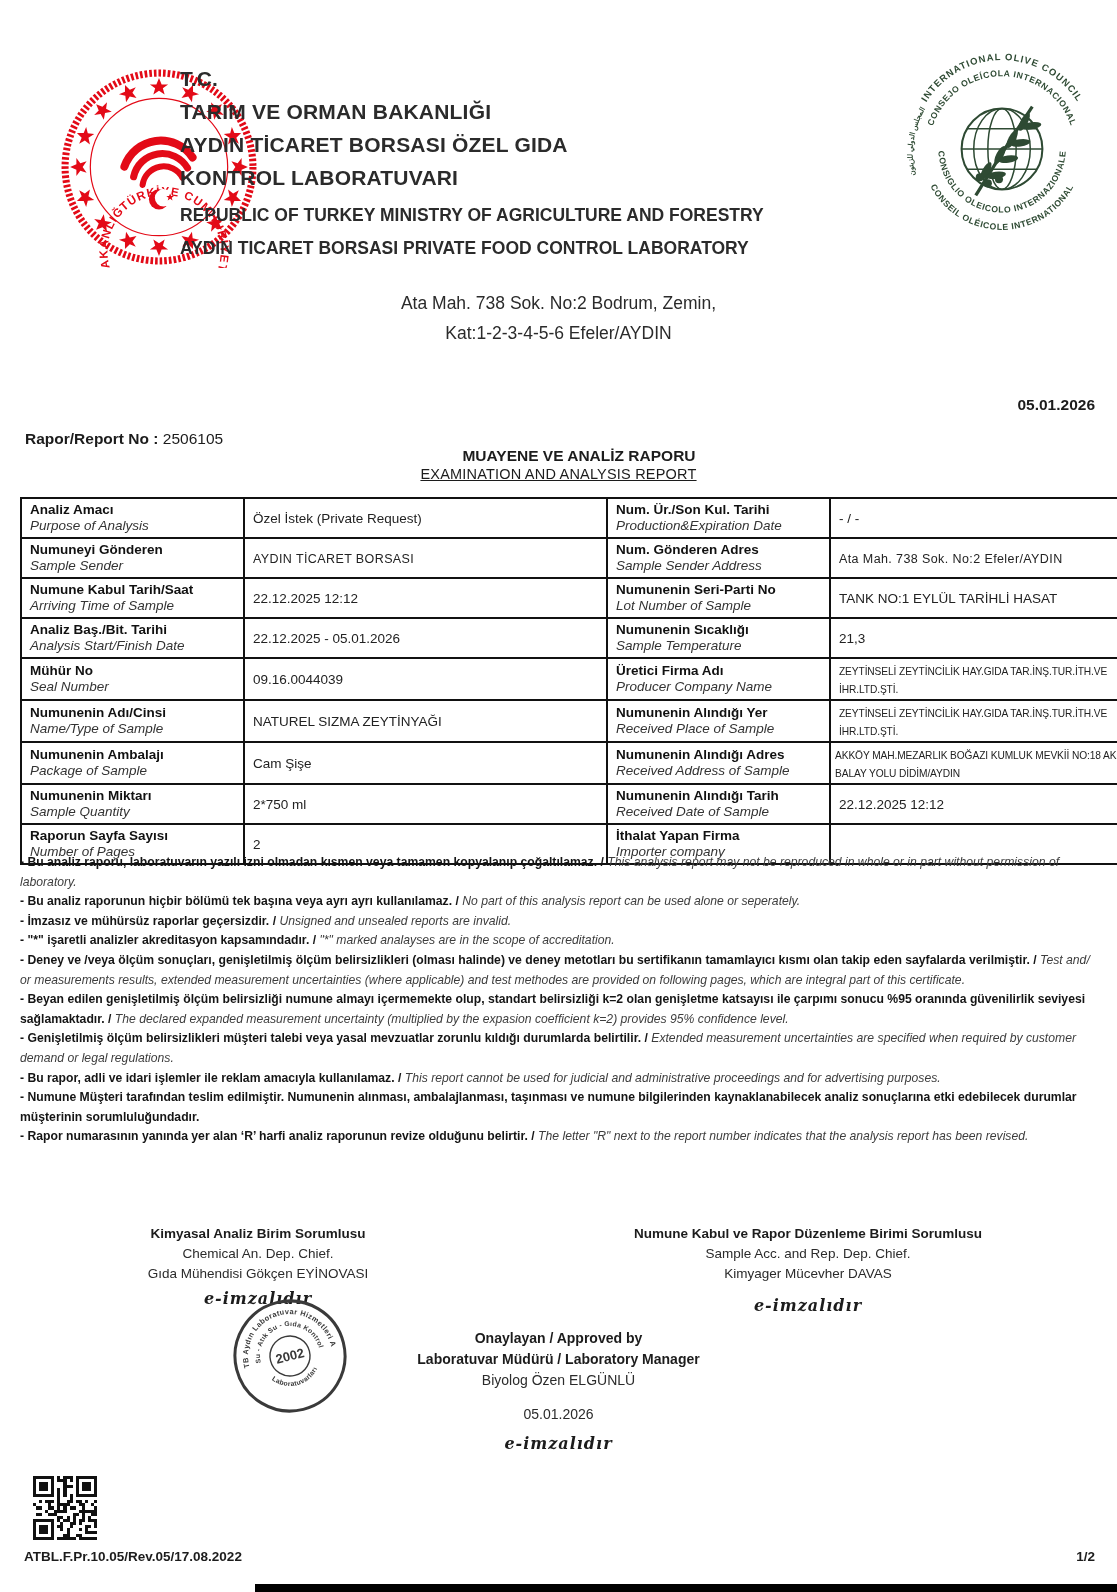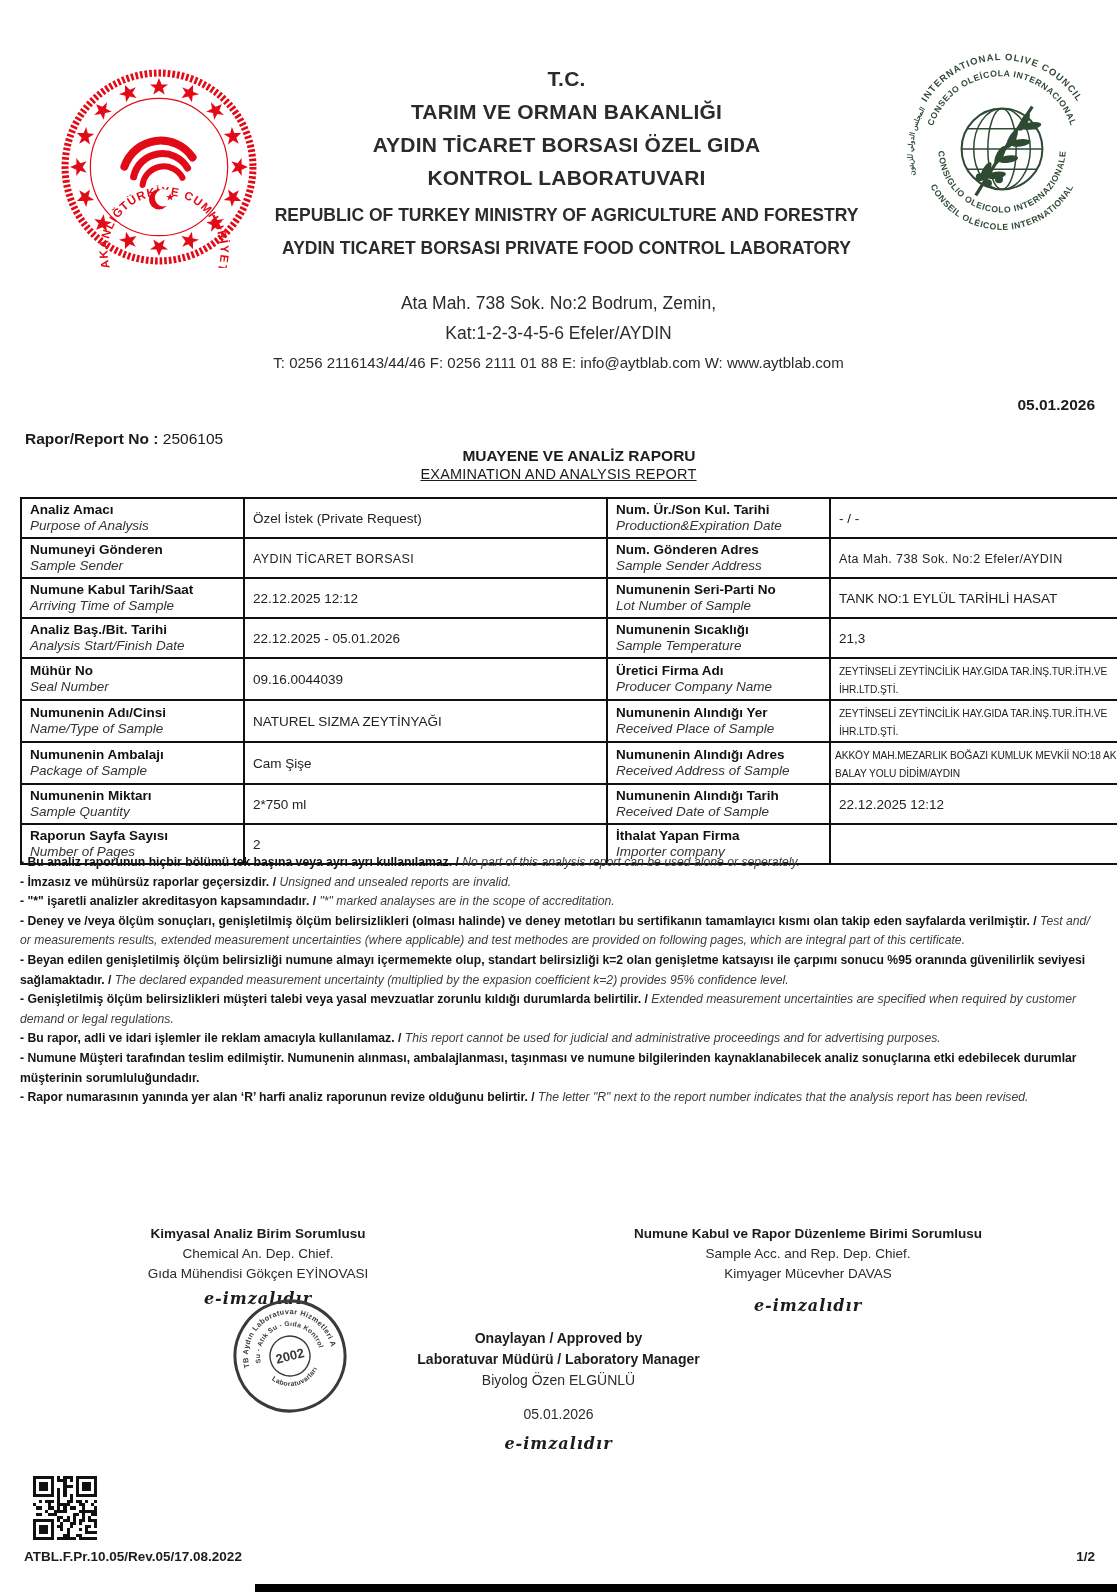--- a/index.html
+++ b/index.html
@@ -2,21 +2,21 @@
 <html><head>
 <meta charset="utf-8">
 <style>
   html,body{margin:0;padding:0;background:#ffffff;}
   .page{position:relative;width:1117px;height:1592px;background:#fff;overflow:hidden;
         font-family:"Liberation Sans",sans-serif;color:#222;}
 
   
   .logo-ministry{position:absolute;left:58px;top:66px;width:202px;height:202px;}
   .logo-ioc{position:absolute;left:903px;top:50px;width:198px;height:198px;}
-  .header-center{position:absolute;left:180px;right:164px;top:62px;text-align:center;}
+  .header-center{position:absolute;left:180px;right:164px;top:62px;}
   .ht1{font-size:21px;font-weight:700;line-height:33px;color:#2b2b2b;letter-spacing:.2px;}
   .ht2{font-size:17.5px;font-weight:700;line-height:31px;color:#2b2b2b;margin-top:6px;}
 
   .address-block{position:absolute;left:0;right:0;top:288px;text-align:center;color:#2b2b2b;}
   .addr{font-size:17.5px;line-height:30px;}
   .contact{font-size:15px;margin-top:6px;}
 
   .doc-date{position:absolute;right:22px;top:396px;font-weight:700;font-size:15.5px;color:#1c1c1c;}
   .report-no{position:absolute;left:25px;top:430px;font-size:15.5px;color:#1c1c1c;}
   .report-no b{font-weight:700;}
@@ -156,21 +156,20 @@
     <div class="ht1">TARIM VE ORMAN BAKANLIĞI</div>
     <div class="ht1">AYDIN TİCARET BORSASI ÖZEL GIDA</div>
     <div class="ht1">KONTROL LABORATUVARI</div>
     <div class="ht2">REPUBLIC OF TURKEY MINISTRY OF AGRICULTURE AND FORESTRY</div>
     <div class="ht2" style="margin-top:2px;">AYDIN TICARET BORSASI PRIVATE FOOD CONTROL LABORATORY</div>
   </div>
 
   <div class="address-block">
     <div class="addr">Ata Mah. 738 Sok. No:2 Bodrum, Zemin,</div>
     <div class="addr">Kat:1-2-3-4-5-6 Efeler/AYDIN</div>
-    <div class="contact">T: 0256 2116143/44/46 F: 0256 2111 01 88 E: info@aytblab.com W: www.aytblab.com</div>
   </div>
 
   <div class="doc-date">05.01.2026</div>
 
   <div class="report-no">
     <b>Rapor/Report No :</b>
     <span>2506105</span>
   </div>
 
   <div class="report-title">
@@ -285,20 +284,21 @@
         <td class="c3">
             <span class="lbl-tr">İthalat Yapan Firma</span>
             <span class="lbl-en">Importer company</span>
           </td>
         <td class="c4"><span class="val"></span></td>
       </tr>
     </tbody>
   </table>
 
   <div class="notes">
+    <p class="note"><span class="tr">- Bu analiz raporu, laboratuvarın yazılı izni olmadan kısmen veya tamamen kopyalanıp çoğaltılamaz. /</span> <span class="en">This analysis report may not be reproduced in whole or in part without permission of laboratory.</span></p>
     <p class="note"><span class="tr">- Bu analiz raporunun hiçbir bölümü tek başına veya ayrı ayrı kullanılamaz. /</span> <span class="en">No part of this analysis report can be used alone or seperately.</span></p>
     <p class="note"><span class="tr">- İmzasız ve mühürsüz raporlar geçersizdir. /</span> <span class="en">Unsigned and unsealed reports are invalid.</span></p>
     <p class="note"><span class="tr">- "*" işaretli analizler akreditasyon kapsamındadır. /</span> <span class="en">"*" marked analayses are in the scope of accreditation.</span></p>
     <p class="note"><span class="tr">- Deney ve /veya ölçüm sonuçları, genişletilmiş ölçüm belirsizlikleri (olması halinde) ve deney metotları bu sertifikanın tamamlayıcı kısmı olan takip eden sayfalarda verilmiştir. /</span> <span class="en">Test and/ or measurements results, extended measurement uncertainties (where applicable) and test methodes are provided on following pages, which are integral part of this certificate.</span></p>
     <p class="note"><span class="tr">- Beyan edilen genişletilmiş ölçüm belirsizliği numune almayı içermemekte olup, standart belirsizliği k=2 olan genişletme katsayısı ile çarpımı sonucu %95 oranında güvenilirlik seviyesi sağlamaktadır. /</span> <span class="en">The declared expanded measurement uncertainty (multiplied by the expasion coefficient k=2) provides 95% confidence level.</span></p>
     <p class="note"><span class="tr">- Genişletilmiş ölçüm belirsizlikleri müşteri talebi veya yasal mevzuatlar zorunlu kıldığı durumlarda belirtilir. /</span> <span class="en">Extended measurement uncertainties are specified when required by customer demand or legal regulations.</span></p>
     <p class="note"><span class="tr">- Bu rapor, adli ve idari işlemler ile reklam amacıyla kullanılamaz. /</span> <span class="en">This report cannot be used for judicial and administrative proceedings and for advertising purposes.</span></p>
     <p class="note"><span class="tr">- Numune Müşteri tarafından teslim edilmiştir. Numunenin alınması, ambalajlanması, taşınması ve numune bilgilerinden kaynaklanabilecek analiz sonuçlarına etki edebilecek durumlar müşterinin sorumluluğundadır.</span> <span class="en"></span></p>
     <p class="note"><span class="tr">- Rapor numarasının yanında yer alan ‘R’ harfi analiz raporunun revize olduğunu belirtir. /</span> <span class="en">The letter "R" next to the report number indicates that the analysis report has been revised.</span></p>
   </div>

